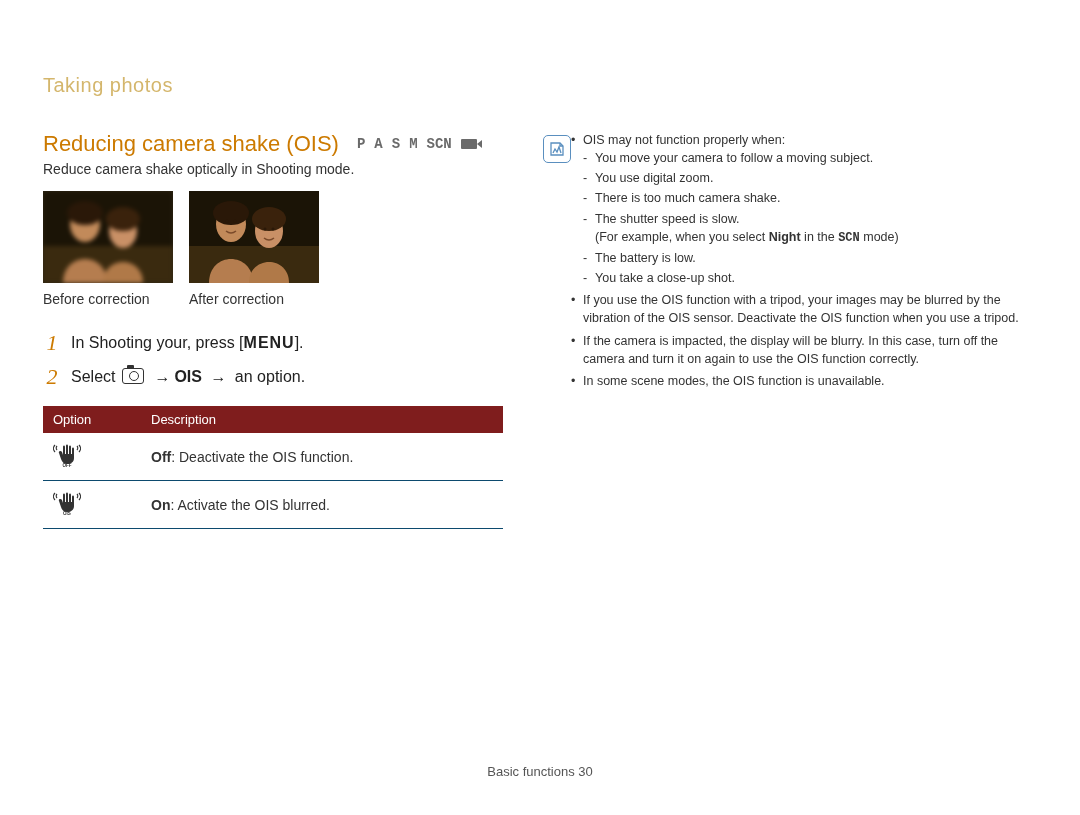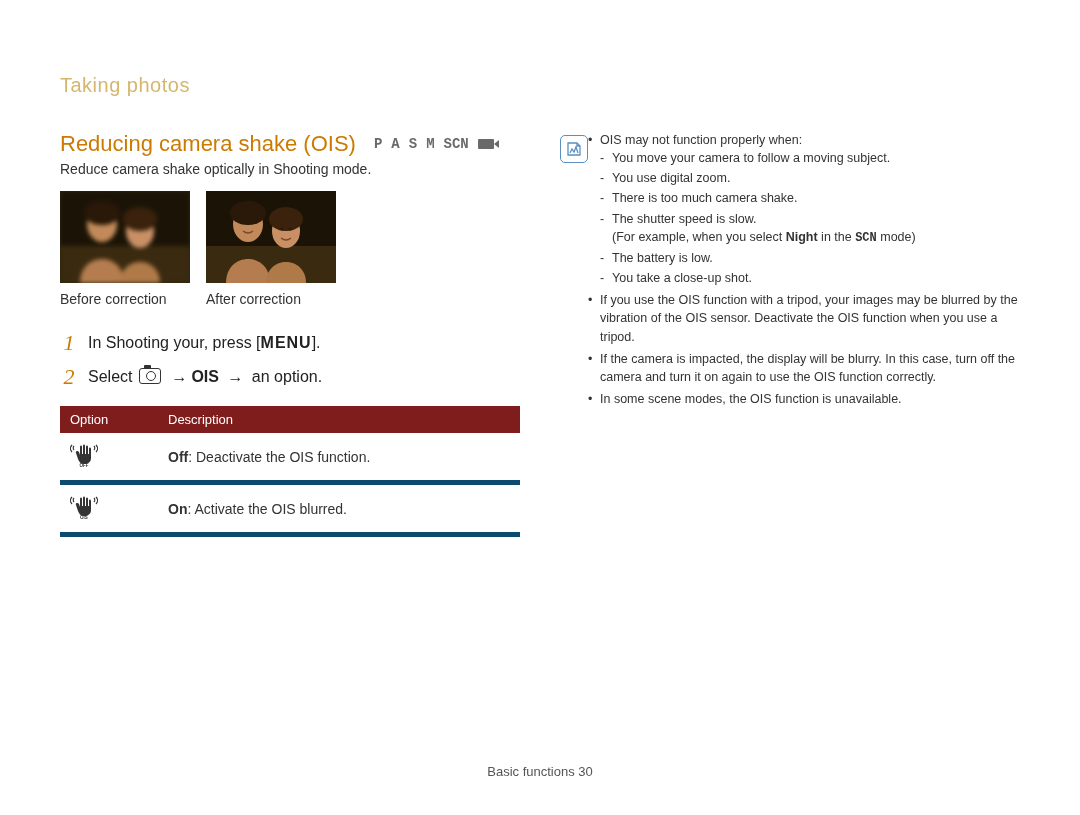--- a/index.html
+++ b/index.html
@@ -1,16 +1,16 @@
 <!DOCTYPE html>
 <html><head>
 <meta charset="utf-8">
 <style>
 html,body{margin:0;padding:0;width:1080px;height:815px;background:#fff;font-family:Arial,Helvetica,sans-serif;color:#333;font-size:14px;-webkit-font-smoothing:antialiased}
-.page{position:relative;width:1080px;height:815px;box-sizing:border-box;padding:74px 60px 0 60px}
+.page{position:relative;width:1080px;height:815px;box-sizing:border-box;padding:74px 60px 0 43px}
 .breadcrumb{color:#b8860b;opacity:.6;font-size:20px;font-weight:300;letter-spacing:.5px;margin-bottom:34px}
 .cols{display:flex;gap:40px}
 .col-left{width:460px;flex:0 0 460px}
 .col-right{flex:1;position:relative}
 .title{color:#cc7a00;font-size:22px;font-weight:400;margin:0 0 4px 0;display:flex;gap:18px}
 .mode-strip{display:flex;align-items:center;gap:9px;color:#6a6a6a}
 .mode-strip span{font-size:14px;font-weight:bold;font-family:"Courier New",monospace}
 .subtitle{color:#333;font-size:14px;margin-bottom:14px}
 .photo-row{display:flex;gap:16px;margin-bottom:8px}
 .photo{width:130px;height:92px;background:#2e2614;display:block;position:relative;overflow:hidden}
@@ -24,21 +24,21 @@
 .step-text{font-size:16px;color:#222}
 .step-text .menu-word{font-family:Arial;font-weight:bold;letter-spacing:1px}
 .step-text .cam-icon{display:inline-flex;width:20px;height:14px;border:1.5px solid #333;border-radius:3px;position:relative;vertical-align:-2px;margin:0 2px}
 .step-text .cam-icon::before{content:"";position:absolute;top:-4px;left:4px;width:7px;height:4px;background:#333;border-radius:1px 1px 0 0}
 .step-text .cam-icon::after{content:"";position:absolute;top:2px;left:6px;width:8px;height:8px;border:1.5px solid #333;border-radius:50%}
 .step-text .arrow{margin:0 4px}
 .step-text strong{font-weight:bold}
 table.opt{width:100%;border-collapse:collapse;margin-top:4px}
 table.opt th{background:#7f1d1d;color:#fff;font-weight:normal;text-align:left;font-size:13px;padding:6px 10px}
 table.opt th:first-child{width:78px}
-table.opt td{padding:10px 10px;border-bottom:5px solid #0c4a6e;font-size:14px;color:#333;vertical-align:middle}
+table.opt td{padding:10px 10px;border-bottom:1px solid #0c4a6e;font-size:14px;color:#333;vertical-align:middle}
 .hand-icon{display:inline-block;width:28px;height:24px;position:relative}
 .hand-icon svg{width:28px;height:24px;display:block}
 .info-box{display:flex;gap:0;align-items:flex-start}
 .info-badge{width:26px;height:26px;border:1.5px solid #5a8fbf;border-radius:5px;display:flex;align-items:center;justify-content:center;flex:0 0 26px;margin-top:4px}
 .info-badge svg{width:16px;height:16px}
 .info-text{font-size:12.5px;line-height:1.45;color:#333}
 .info-text ul{list-style:none;margin:0;padding:0}
 .info-text>ul>li{position:relative;padding-left:12px;margin-bottom:4px}
 .info-text>ul>li::before{content:"•";position:absolute;left:0;top:0}
 .info-text ul ul{padding-left:0;margin-top:0}

